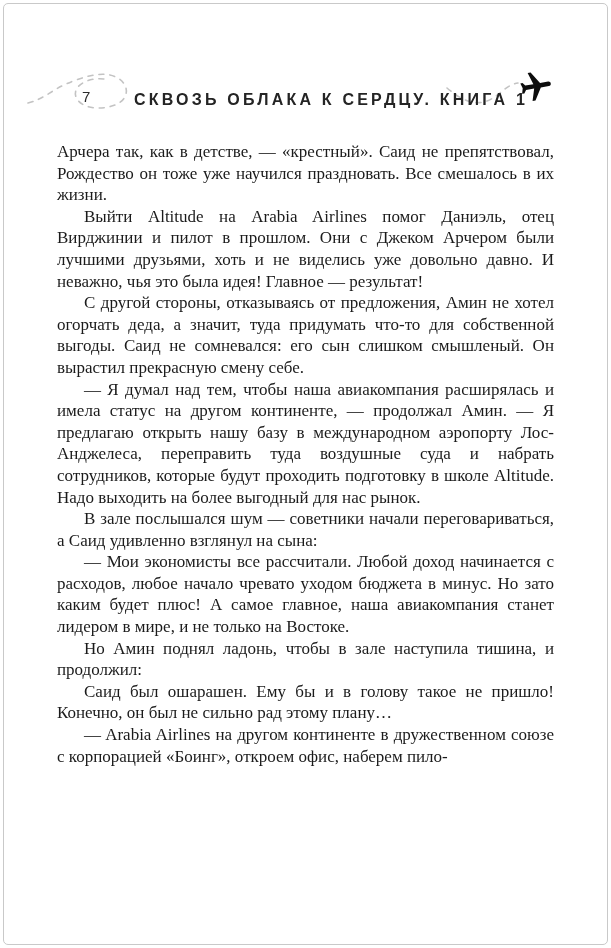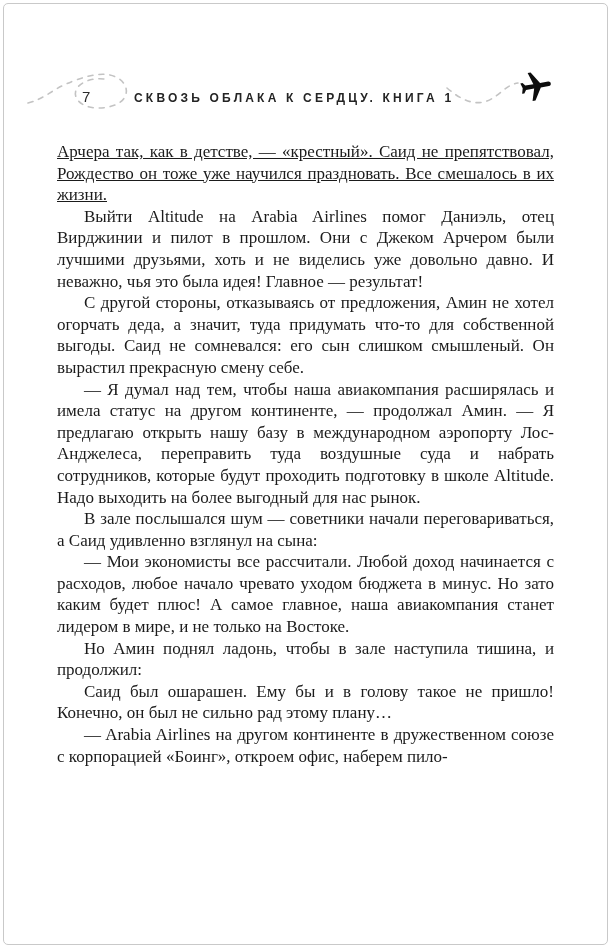--- a/index.html
+++ b/index.html
@@ -41,21 +41,21 @@
     font-family: "Liberation Sans", sans-serif;
     font-size: 15px;
     color: #2a2a2a;
   }
   .running-title {
     position: absolute;
     left: 134px;
     top: 91px;
     margin: 0;
     font-family: "Liberation Sans", sans-serif;
-    font-size: 12px;
+    font-size: 16px;
     font-weight: bold;
     letter-spacing: 3.2px;
     color: #242424;
     white-space: nowrap;
   }
   .text {
     position: absolute;
     top: 141px;
     left: 57px;
     width: 497px;
@@ -65,21 +65,20 @@
     text-align: justify;
     hyphens: auto;
     -webkit-hyphens: auto;
   }
   .text p {
     margin: 0;
     text-indent: 27px;
   }
   .text p.no-indent {
     text-indent: 0;
-    text-decoration: underline;
   }
   .em {
   }
 </style>
 </head>
 <body>
 
 <div class="page">
   <div class="frame"></div>
 

